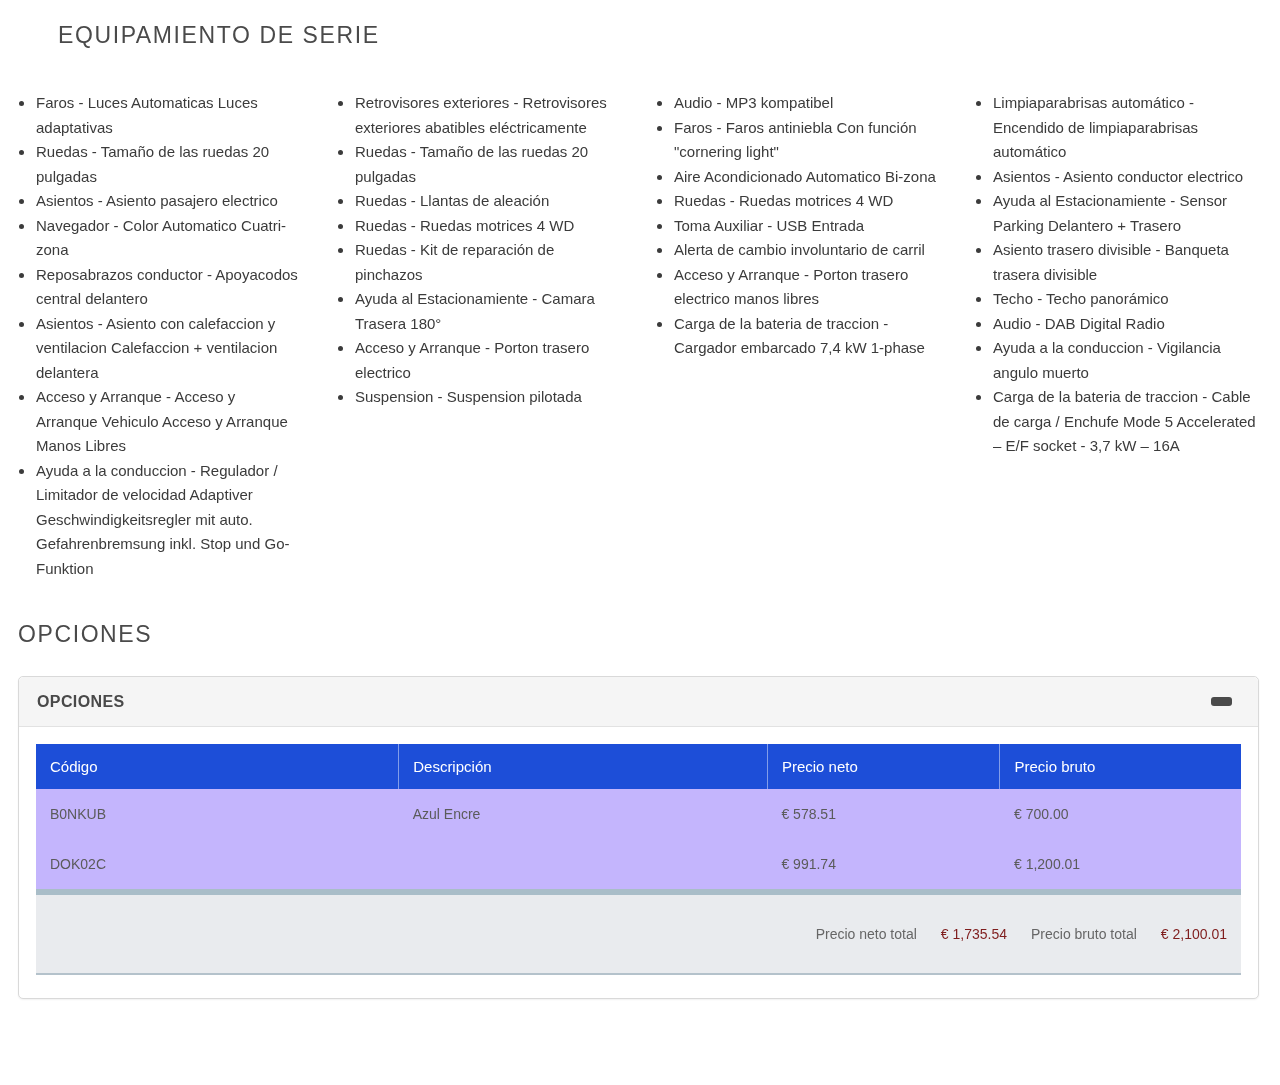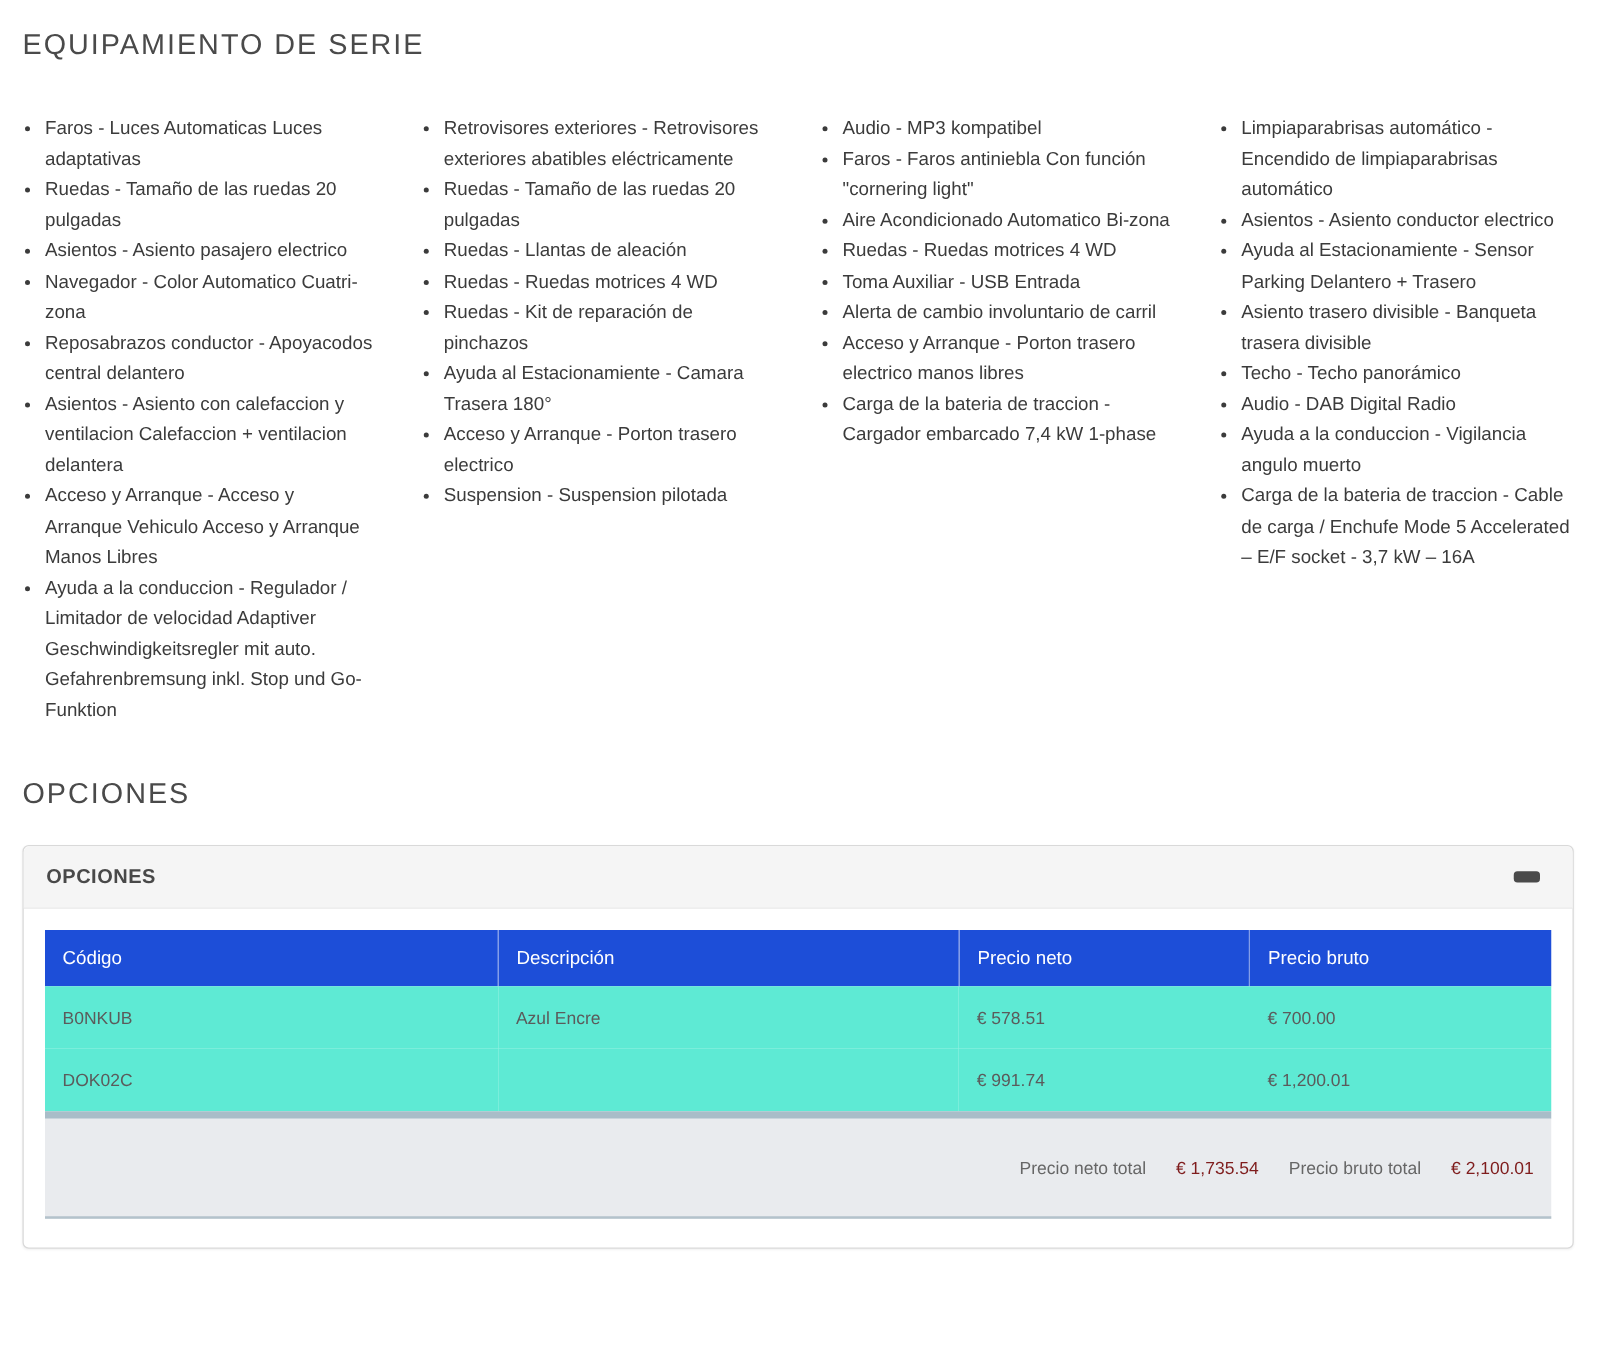--- a/index.html
+++ b/index.html
@@ -7,21 +7,21 @@
   body {
     width:1280px; height:1085px;
     font-family:"Liberation Sans", sans-serif;
     color:#3b3b3b;
     overflow:hidden;
   }
   .page { padding:16px 20px 0 18px; }
 
   .page-title {
     font-size:23px; font-weight:400; letter-spacing:1.6px;
-    color:#4a4a4a; margin-top:6px;
+    color:#4a4a4a; margin-top:6px;margin-left:40px;
   }
 
   .equip-grid {
     display:grid; grid-template-columns:repeat(4, 1fr);
     column-gap:38px; margin-top:42px; padding-right:4px;
   }
   .equip-col { list-style:disc outside; padding-left:17px; }
   .equip-col li {
     font-size:15px; line-height:24.5px; color:#3b3b3b;
     padding-left:1px;
@@ -63,21 +63,21 @@
     background:#1d4ed8; color:#ffffff;
     font-size:15px; font-weight:400; text-align:left;
     height:45px; padding:0 14px;
     border-left:1px solid rgba(255,255,255,.45);
   }
   table.options th:first-child { border-left:none; }
   table.options td {
     height:50px; font-size:14px; color:#5b5b5b;
     padding:0 14px; background:#ffffff;
   }
-  table.options tr.odd td { background:#5eead4; }
+  table.options tr.odd td { background:#c4b5fd; }
   table.options td.num { text-align:left; }
 
   .separator { height:6px; background:#a9bdc8; }
 
   .totals {
     background:#e9ebee;
     border-bottom:2px solid #b4c2cb;
     height:80px;
     display:flex; align-items:center; justify-content:flex-end;
     gap:24px; padding-right:14px;

